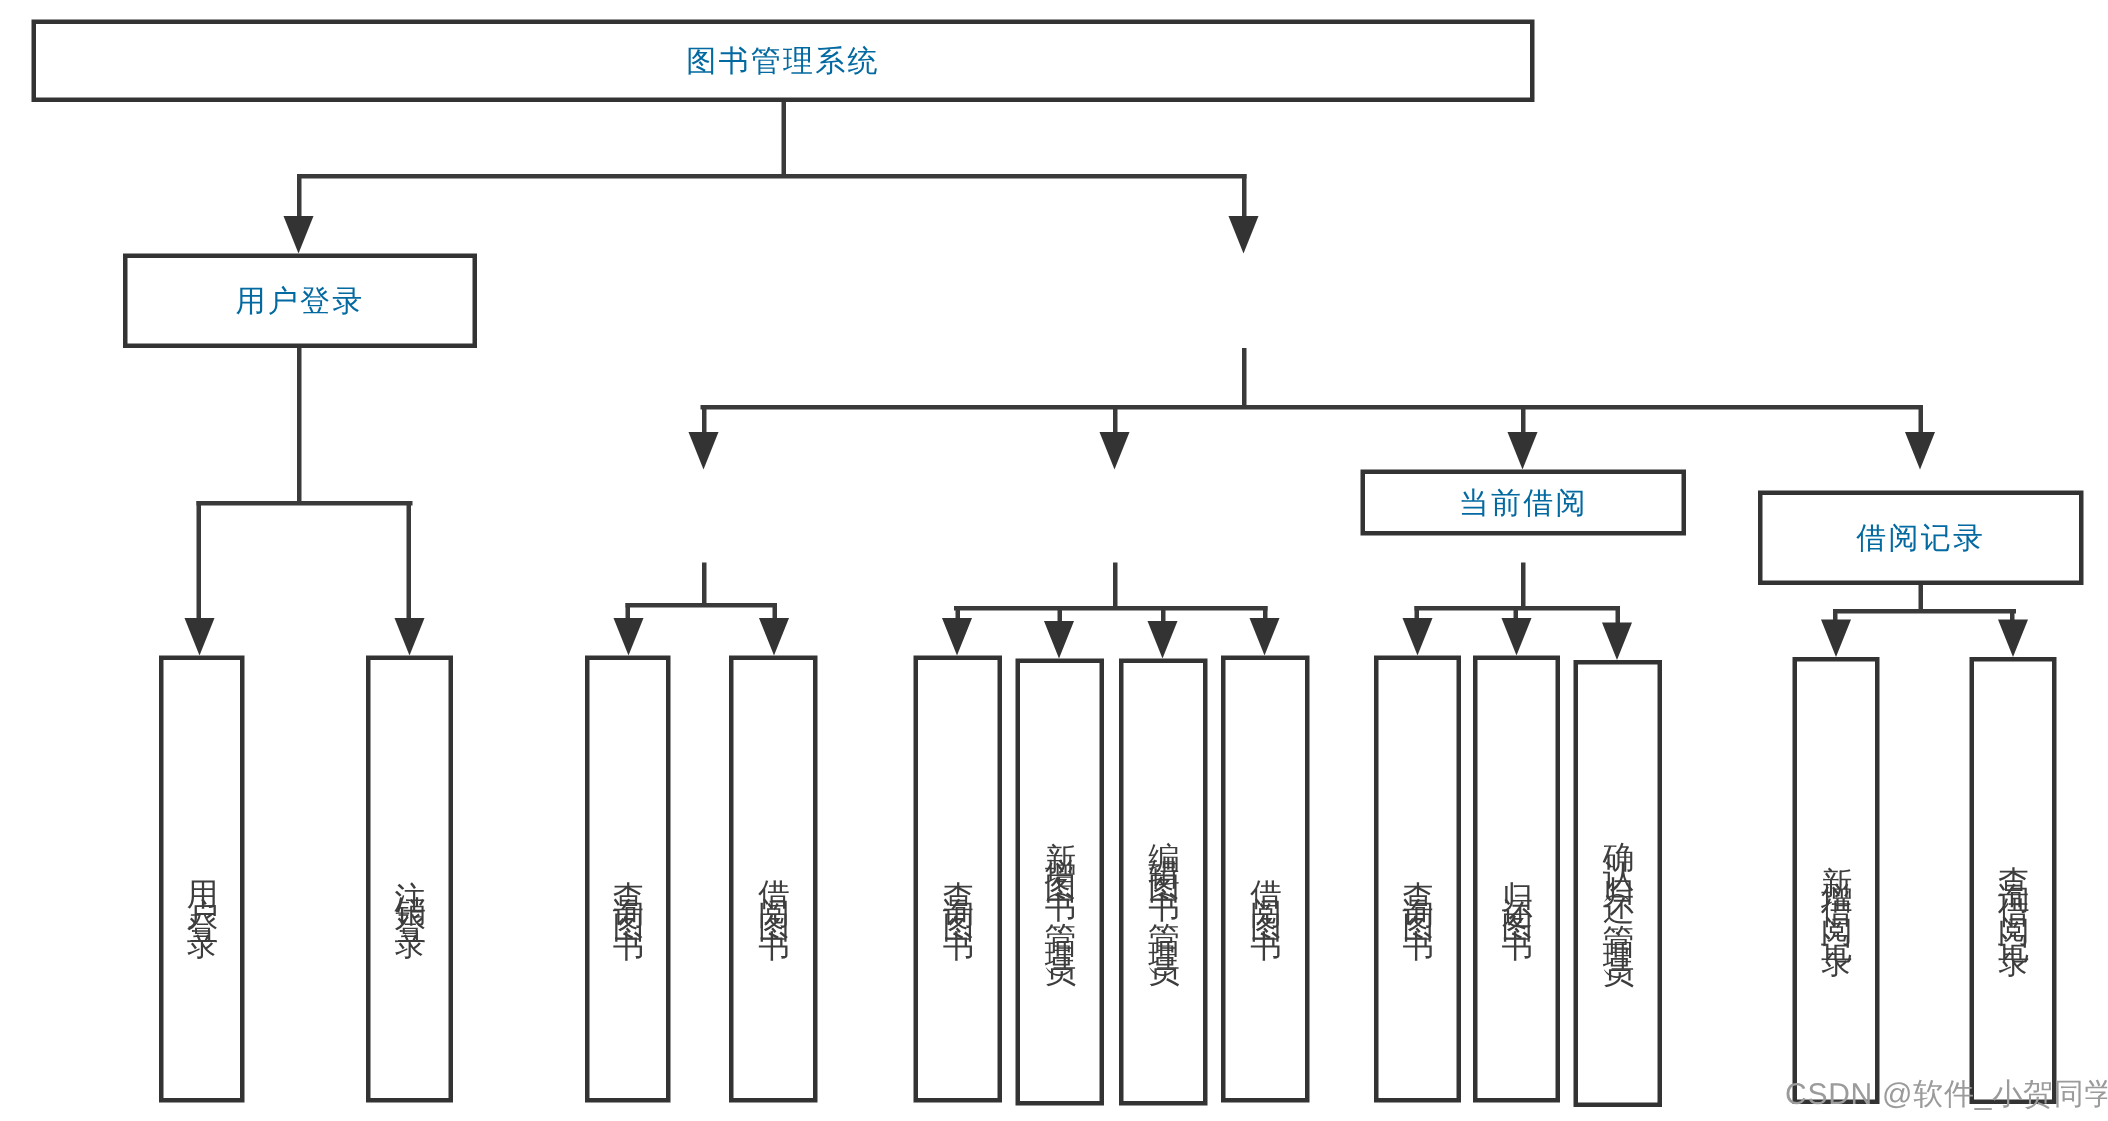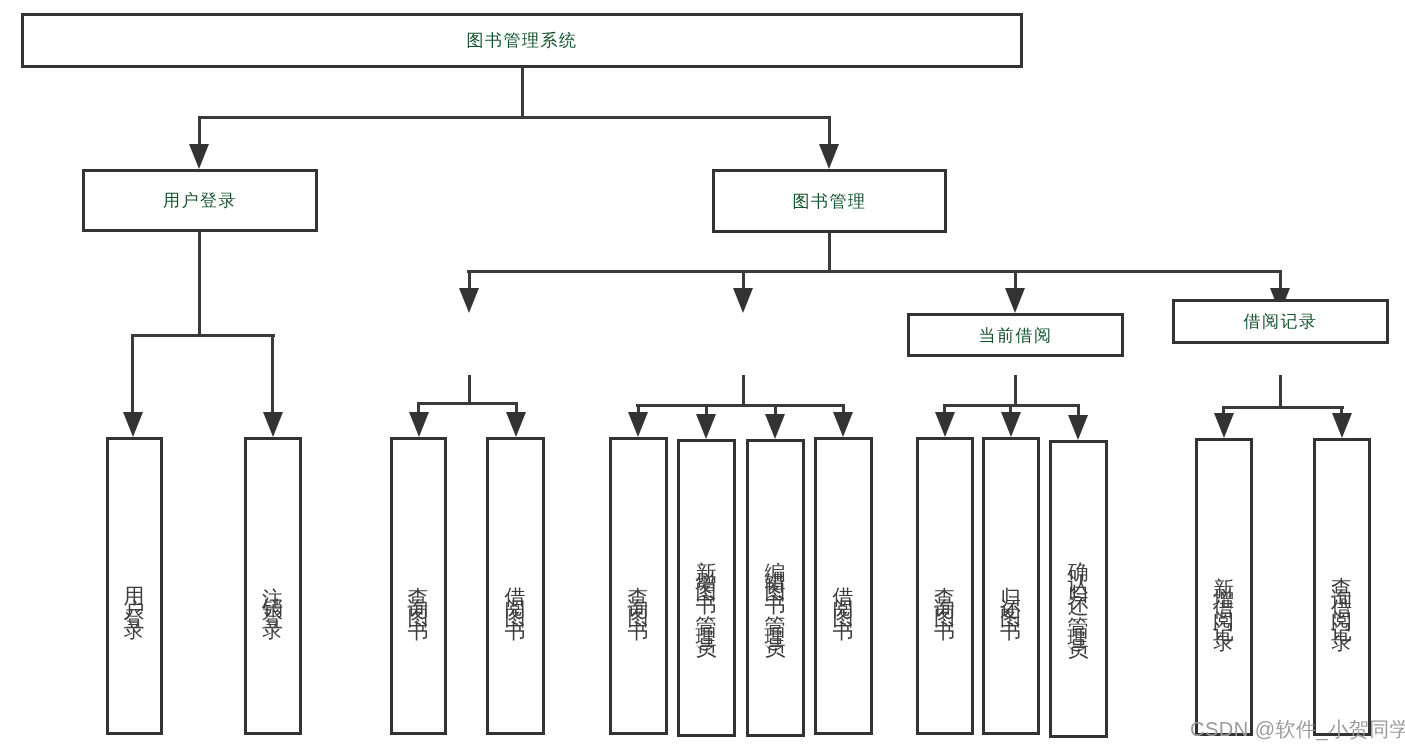--- a/index.html
+++ b/index.html
@@ -3,21 +3,21 @@
 <meta charset="utf-8">
 <style>
   html,body { margin:0; padding:0; background:#ffffff; }
   #stage {
     position:relative; width:1405px; height:747px; background:#ffffff;
     font-family:"Liberation Sans", sans-serif; overflow:hidden;
   }
   .nbox {
     position:absolute; box-sizing:border-box; background:#ffffff;
     border:3px solid #333333; display:flex; align-items:center; justify-content:center;
-    font-size:17px; letter-spacing:1.5px; color:#14532d; z-index:2;
+    font-size:20px; letter-spacing:1.5px; color:#0369a1; z-index:2;
   }
   .leaf {
     position:absolute; box-sizing:border-box; background:#ffffff;
     border:3px solid #333333; display:flex; align-items:center; justify-content:center;
     font-size:21px; color:#3d3d3d; z-index:2;
   }
   .leaf span {
     writing-mode:vertical-rl; text-orientation:mixed;
     letter-spacing:11px; margin-bottom:-11px; line-height:1;
   }
@@ -42,42 +42,41 @@
   <div class="nbox" style="left:21px; top:13px; width:1002px; height:55px;">图书管理系统</div>
 
   <div class="vline" style="left:521px; top:66px; height:51px;"></div>
   <div class="hline" style="left:198px; top:116px; width:633px;"></div>
   <div class="vline" style="left:198px; top:116px; height:36px;"></div>
   <div class="arrow" style="left:189px; top:144px;"></div>
   <div class="vline" style="left:828px; top:116px; height:36px;"></div>
   <div class="arrow" style="left:819px; top:144px;"></div>
 
   <div class="nbox" style="left:82px; top:169px; width:236px; height:63px;">用户登录</div>
-  <div class="nbox" style="left:712px; top:169px; width:235px; height:64px;">图书管理</div>
 
   <div class="vline" style="left:198px; top:231px; height:104px;"></div>
   <div class="hline" style="left:131px; top:334px; width:144px;"></div>
   <div class="vline" style="left:131px; top:334px; height:85px;"></div>
   <div class="arrow" style="left:123px; top:412px;"></div>
   <div class="vline" style="left:271px; top:334px; height:85px;"></div>
   <div class="arrow" style="left:263px; top:412px;"></div>
 
   <div class="vline" style="left:828px; top:232px; height:40px;"></div>
   <div class="hline" style="left:467px; top:270px; width:815px;"></div>
   <div class="vline" style="left:468px; top:270px; height:25px;"></div>
   <div class="arrow" style="left:459px; top:288px;"></div>
   <div class="vline" style="left:742px; top:270px; height:25px;"></div>
   <div class="arrow" style="left:733px; top:288px;"></div>
   <div class="vline" style="left:1014px; top:270px; height:25px;"></div>
   <div class="arrow" style="left:1005px; top:288px;"></div>
   <div class="vline" style="left:1279px; top:270px; height:25px;"></div>
   <div class="arrow" style="left:1270px; top:288px;"></div>
 
   <div class="nbox" style="left:907px; top:313px; width:217px; height:44px;">当前借阅</div>
-  <div class="nbox" style="left:1172px; top:299px; width:217px; height:45px;">借阅记录</div>
+  <div class="nbox" style="left:1172px; top:327px; width:217px; height:63px;">借阅记录</div>
 
   <div class="vline" style="left:468px; top:375px; height:29px;"></div>
   <div class="hline" style="left:417px; top:402px; width:101px;"></div>
   <div class="vline" style="left:417px; top:402px; height:18px;"></div>
   <div class="arrow" style="left:409px; top:412px;"></div>
   <div class="vline" style="left:515px; top:402px; height:18px;"></div>
   <div class="arrow" style="left:506px; top:412px;"></div>
 
   <div class="vline" style="left:742px; top:375px; height:31px;"></div>
   <div class="hline" style="left:636px; top:404px; width:209px;"></div>

